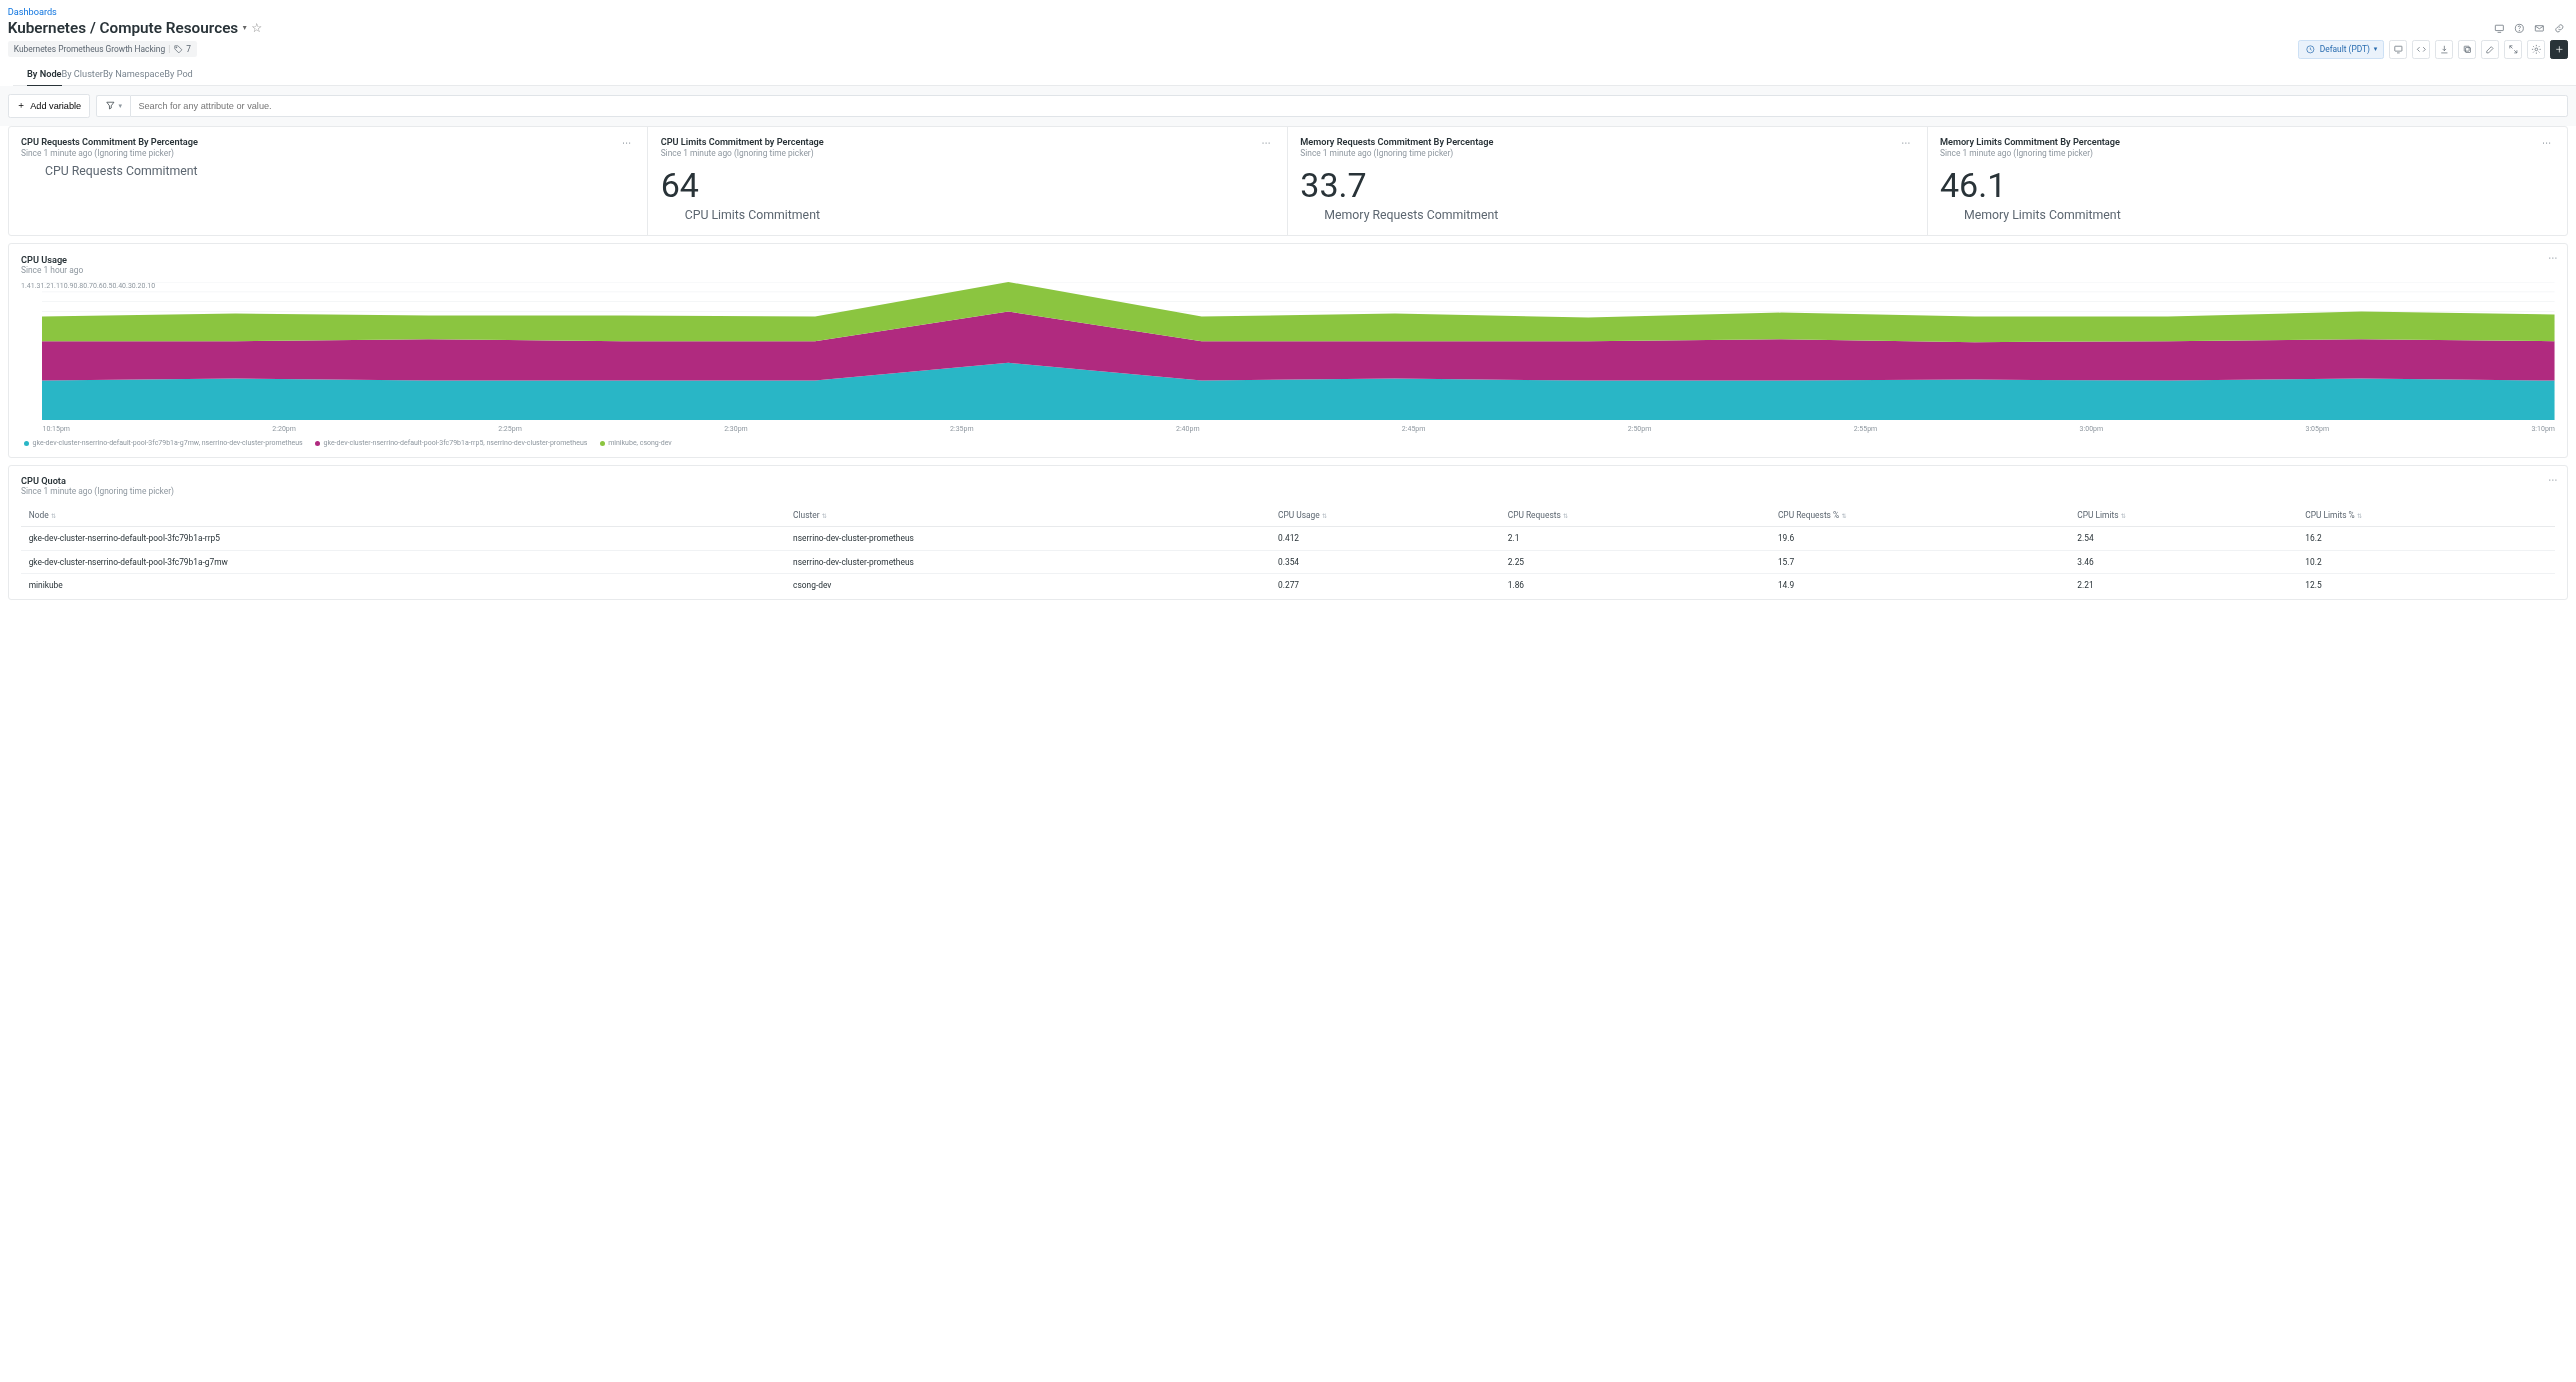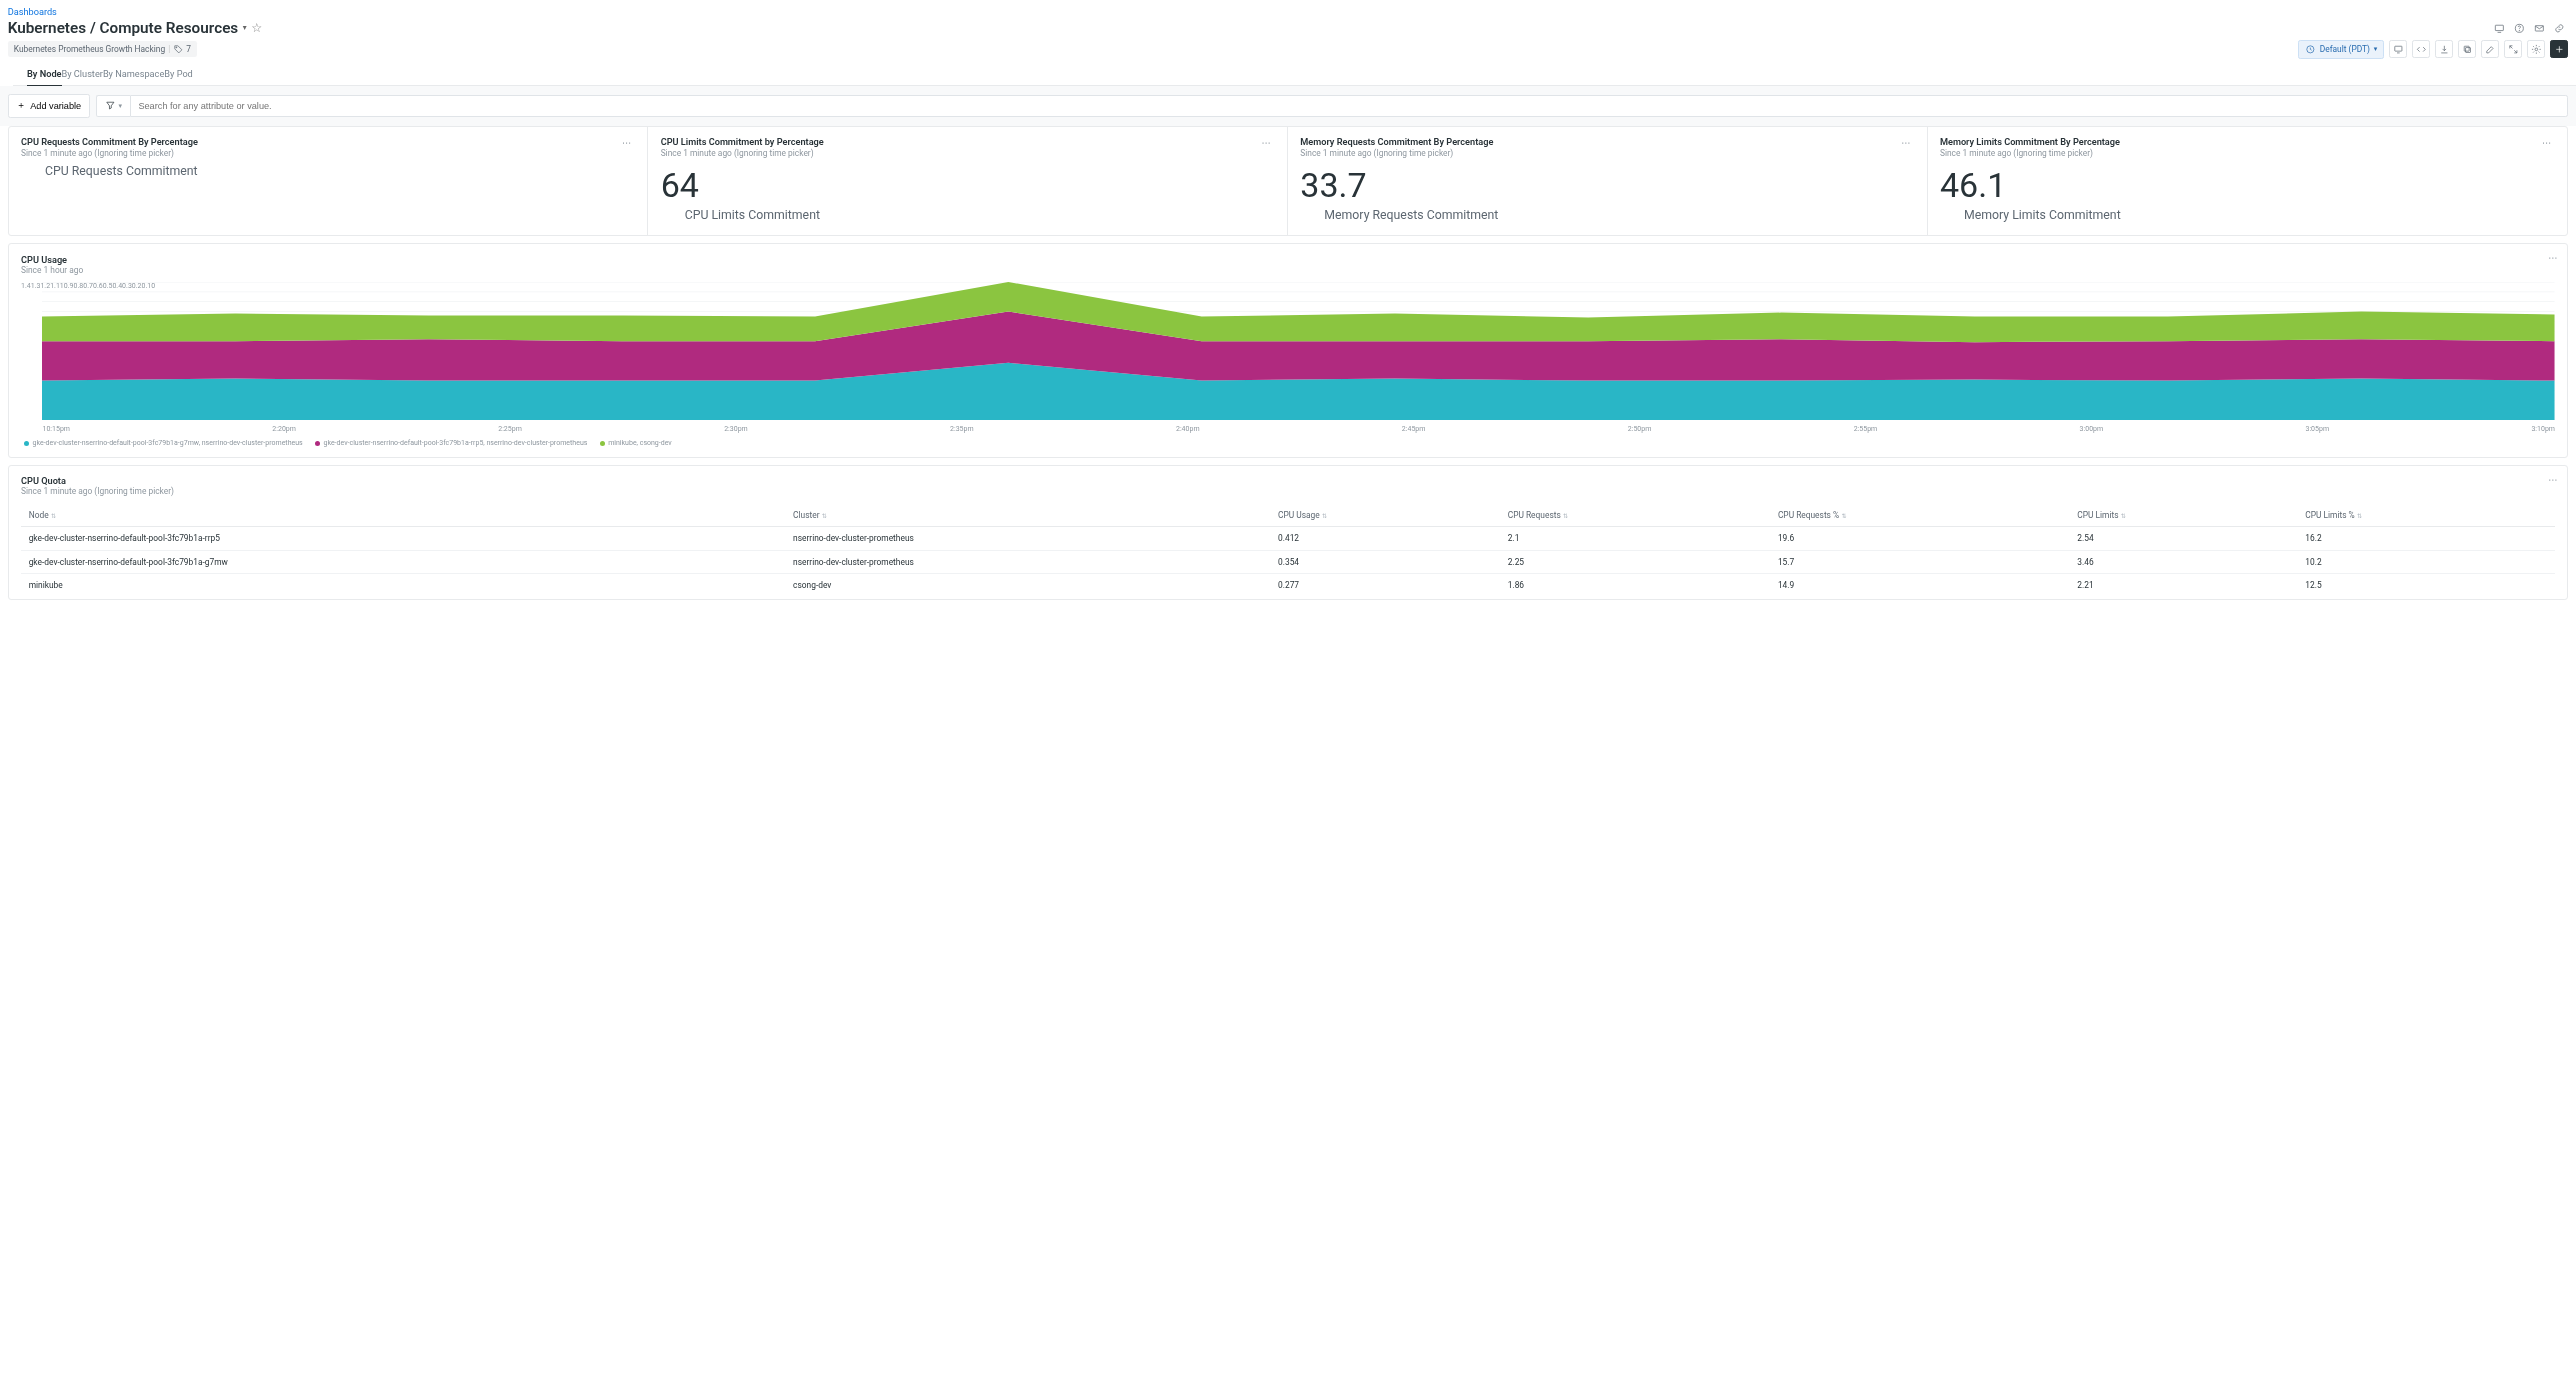--- a/index.html
+++ b/index.html
@@ -13,21 +13,21 @@
 .title-caret { font-size: 7.7px; color: #666; }
 .star-icon { color: #888; font-size: 12.3px; }
 .top-icons { display: flex; gap: 3.1px; padding-top: 3.1px; }
 .icon-btn { width: 17px; height: 17px; display: flex; align-items: center; justify-content: center; border-radius: 2.3px; cursor: pointer; color: #5c6670; }
 
 .meta-row { display: flex; justify-content: space-between; align-items: center; padding: 3.1px 7.7px 4.6px 7.7px; }
 .meta-left { display: flex; align-items: center; gap: 6.1px; }
 .chip { background: #f3f4f5; border-radius: 2.3px; padding: 2.3px 6.1px; font-size: 8.4px; color: #5c6670; display:flex; align-items:center; gap:3.1px;}
 .chip .divider { color:#ccc; }
 .tag-count { display: flex; align-items: center; gap: 2.3px; }
-.meta-right { display: flex; align-items: center; gap: 4.6px; margin-left: 19px; }
+.meta-right { display: flex; align-items: flex-end; gap: 4.6px; margin-left: 19px; }
 .time-picker { background: #eaf2fb; border: 0.8px solid #cce0f5; border-radius: 2.3px; padding: 3.1px 6.1px; font-size: 8.4px; color: #2a6db0; display: flex; align-items: center; gap: 3.8px; cursor: pointer; }
 .sq-btn { width: 18.4px; height: 18.4px; border: 0.8px solid #e0e4e8; border-radius: 2.3px; display: flex; align-items: center; justify-content: center; cursor: pointer; color: #5c6670; font-size:9.2px;}
 .sq-btn.dark { background: #293338; color: #fff; border-color: #293338; }
 
 .tabs { display: flex; padding: 0 14px; border-bottom: 0.8px solid #e8eaec; margin-left: 13px; }
 .tab { padding: 4.6px 0 6.1px 0; font-size: 9.2px; color: #7a858f; cursor: pointer; border-bottom: 1.5px solid transparent; margin-bottom: -0.8px; }
 .tab.active { color: #293338; font-weight: 600; border-bottom-color: #293338; }
 
 .filter-bar { display: flex; gap: 6.1px; padding: 7.7px; background: #f8f9fa; align-items:center;}
 .add-var-btn { background: #fff; border: 0.8px solid #e0e4e8; border-radius: 2.3px; padding: 4.6px 7.7px; font-size: 9.2px; display: flex; align-items: center; gap: 4.6px; cursor: pointer; }

